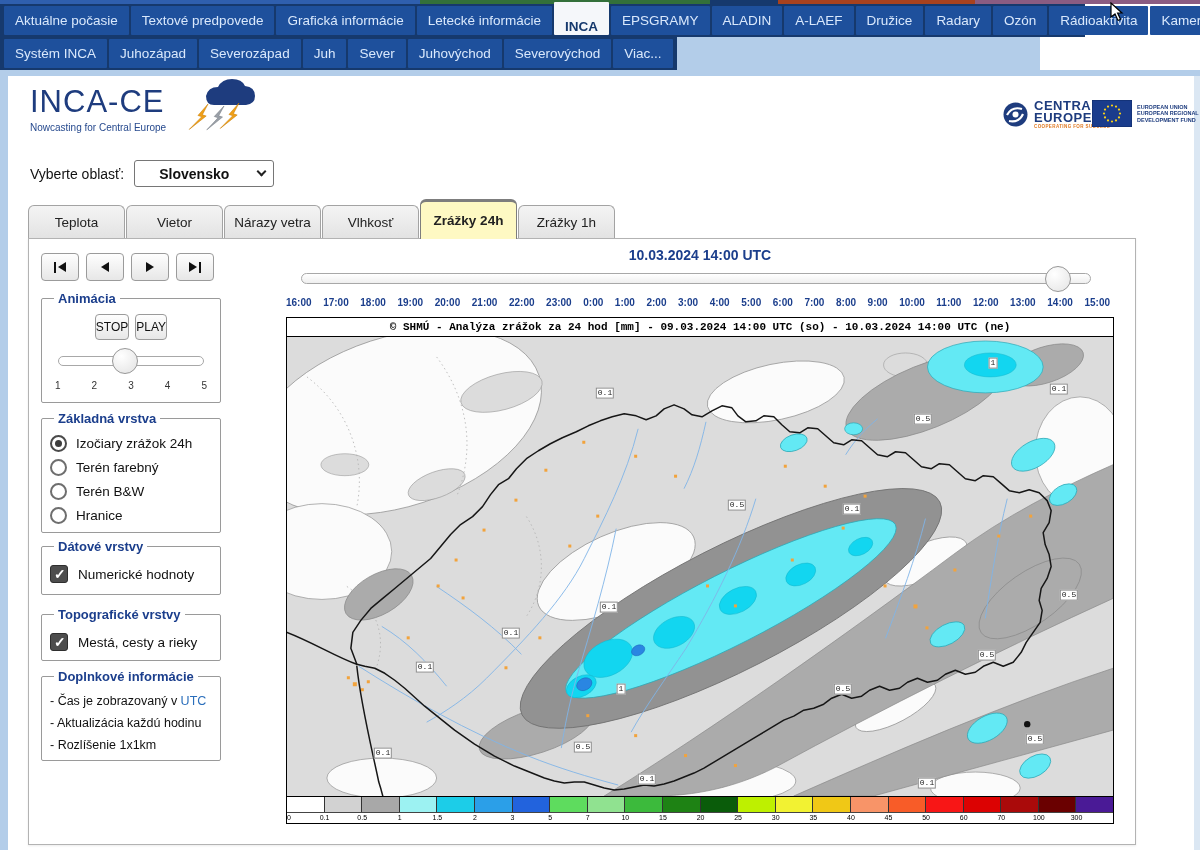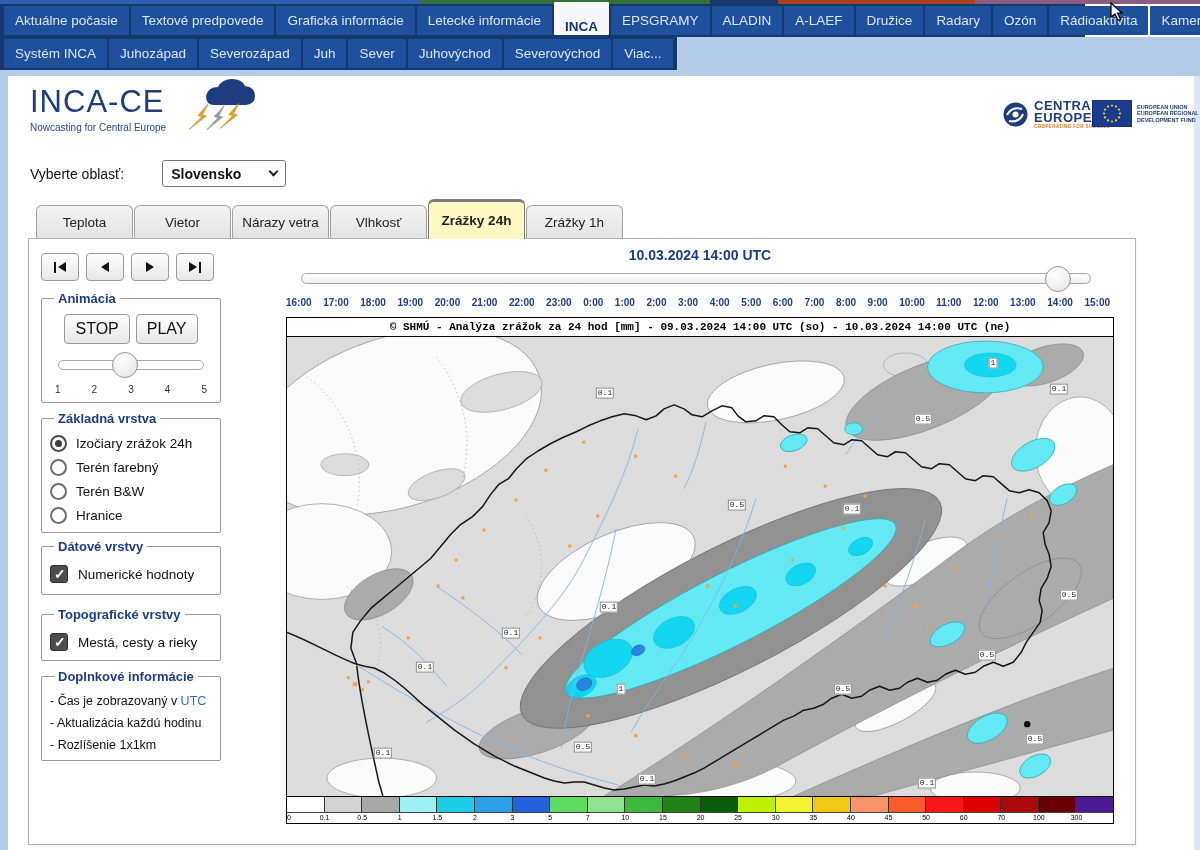--- a/index.html
+++ b/index.html
@@ -7,21 +7,21 @@
   body { position:relative; overflow:hidden; background:#fff; font-family:"Liberation Sans", sans-serif; }
 
   
   .top-strip { position:absolute; left:0; top:0; width:1200px; height:4px; display:flex; z-index:1; }
   .strip-seg { height:4px; display:block; }
 
   
   .nav1 { position:absolute; left:0; top:4px; width:1085px; height:33px; background:#16396d; display:flex; align-items:stretch; padding:0 3px; z-index:2; }
   .nav1-item { display:flex; align-items:center; padding:0 11px; margin:2px 1px; background:#1e509c; color:#d9e8fc; font-size:13.5px; text-decoration:none; cursor:pointer; border-radius:1px; white-space:nowrap; }
   .nav1-item.active { background:#f5f7fa; color:#16396d; font-weight:bold; margin-top:-2px; padding-top:16px; z-index:3; }
-  .nav2-row { position:absolute; left:0; top:37px; width:1200px; height:33px; display:flex; background:#b3cde9; z-index:2; }
+  .nav2-row { position:absolute; left:0; top:37px; width:1040px; height:33px; display:flex; background:#b3cde9; z-index:2; }
   .nav2-bar { display:flex; align-items:stretch; background:#16396d; padding:0 3px; }
   .nav2-item { display:flex; align-items:center; padding:0 11px; margin:2px 1px; background:#1e509c; color:#d9e8fc; font-size:13.5px; text-decoration:none; cursor:pointer; border-radius:1px; white-space:nowrap; }
   .under-strip { position:absolute; left:0; top:70px; width:1200px; height:6px; background:#b3cde9; }
   .left-strip { position:absolute; left:0; top:76px; width:8px; height:774px; background:#b3cde9; }
   .right-strip { position:absolute; right:0; top:76px; width:6px; height:774px; background:#dbe7f3; }
 
   
   .logo { position:absolute; left:30px; top:84px; width:260px; }
   .logo-title { font-size:31px; color:#1e3c7e; letter-spacing:1px; }
   .logo-sub { font-size:10px; color:#274a8e; margin-top:2px; }
@@ -29,25 +29,25 @@
   .partner-ce { position:absolute; left:1002px; top:100px; display:flex; gap:5px; align-items:center; }
   .ce-text { color:#1e3c7e; line-height:.92; }
   .ce-text .big { font-size:13px; font-weight:bold; letter-spacing:.5px; }
   .ce-text .tag { font-size:4.5px; font-weight:bold; color:#e07820; letter-spacing:.4px; margin-top:1px; }
   .partner-eu { position:absolute; left:1092px; top:100px; display:flex; gap:5px; align-items:center; }
   .eu-text { color:#1e3c7e; line-height:1.15; font-size:5.5px; font-weight:bold; }
 
   
   .region-row { position:absolute; left:30px; top:160px; display:flex; align-items:center; gap:10px; font-size:14px; color:#111; }
   .select-wrap { position:relative; }
-  select.region { appearance:none; -webkit-appearance:none; width:124px; height:27px; border:1px solid #767676; border-radius:3px; background:#fff; font-family:"Liberation Sans",sans-serif; font-size:14px; font-weight:bold; color:#111; padding:0 24px 0 8px;margin-left:28px; }
+  select.region { appearance:none; -webkit-appearance:none; width:140px; height:27px; border:1px solid #767676; border-radius:3px; background:#fff; font-family:"Liberation Sans",sans-serif; font-size:14px; font-weight:bold; color:#111; padding:0 24px 0 24px; }
   .chev { position:absolute; right:9px; top:8px; width:7px; height:7px; border-right:2px solid #222; border-bottom:2px solid #222; transform:rotate(45deg); pointer-events:none; }
 
   
-  .tabs { position:absolute; left:28px; top:200px; height:38px; display:flex; align-items:flex-end; z-index:4;margin-left:8px; }
+  .tabs { position:absolute; left:28px; top:200px; height:38px; display:flex; align-items:flex-end; z-index:4; }
   .tab { width:97px; height:33px; display:flex; align-items:center; justify-content:center; background:linear-gradient(#f4f4f4,#e3e3e3); border:1px solid #a3a3a3; border-bottom:none; border-radius:6px 6px 0 0; margin-right:1px; font-size:13.5px; color:#222; cursor:pointer; }
   .tab.active { height:40px; background:#fef9c3; font-weight:bold; border-top:3px solid #4b4b4b; border-color:#7d7d7d; margin-bottom:-1px; }
 
   
   .panel { position:absolute; left:28px; top:238px; width:1108px; height:607px; border:1px solid #b3b3b3; background:#fff; box-shadow:0 1px 2px rgba(0,0,0,.08); }
 
   
   .navbtns { position:absolute; left:12px; top:14px; display:flex; gap:7px; }
   .btn { background:linear-gradient(#fefefe,#e7e7e7); border:1px solid #9b9b9b; border-radius:4px; color:#111; cursor:pointer; display:flex; align-items:center; justify-content:center; }
   .nav-btn { width:38px; height:28px; gap:2px; }
@@ -55,21 +55,21 @@
   .tri-r { width:0; height:0; border-left:8px solid #111; border-top:5.5px solid transparent; border-bottom:5.5px solid transparent; }
   .vbar { width:2.5px; height:11px; background:#111; }
   fieldset { position:absolute; left:12px; width:180px; border:1px solid #9a9a9a; border-radius:2px; padding:2px 8px 6px; background:#fff; }
   legend { color:#1b3e8c; font-weight:bold; font-size:13px; padding:0 4px; margin-left:4px; }
   .fs-anim { top:52px;  height:112px; }
   .fs-base { top:172px; height:122px; }
   .fs-data { top:300px; height:56px; }
   .fs-topo { top:368px; height:54px; }
   .fs-info { top:430px; height:92px; }
   .anim-btns { display:flex; justify-content:center; gap:6px; margin-top:6px; }
-  .anim-btn { padding:5px 10px; font-size:16px; font-family:"Liberation Sans",sans-serif; }
+  .anim-btn { padding:5px 0; font-size:12px; font-family:"Liberation Sans",sans-serif; }
   .a-slider { position:relative; margin:16px auto 0; width:146px; height:10px; background:#fff; border:1px solid #a8a8a8; border-radius:5px; }
   .a-handle { position:absolute; left:calc(46% - 13px); top:-9px; width:26px; height:26px; border-radius:50%; background:radial-gradient(circle at 35% 30%, #ffffff, #e2e2e2); border:1px solid #979797; cursor:pointer; }
   .a-ticks { display:flex; justify-content:space-between; width:152px; margin:14px auto 0; font-size:10px; color:#333; }
   .radio-row { display:flex; align-items:center; gap:9px; margin:7px 0; font-size:13.5px; color:#111; cursor:pointer; }
   .radio { width:17px; height:17px; border-radius:50%; border:2px solid #6e6e6e; background:#fff; flex:0 0 auto; position:relative; }
   .radio-row.selected .radio { border-color:#4a4a4a; }
   .radio-row.selected .radio::after { content:""; position:absolute; left:3px; top:3px; width:7px; height:7px; border-radius:50%; background:#3d3d3d; }
   .check-row { display:flex; align-items:center; gap:10px; margin:9px 0 4px; font-size:13.5px; color:#111; cursor:pointer; }
   .checkbox { width:18px; height:18px; border-radius:3px; background:#fff; border:1px solid #777; flex:0 0 auto; position:relative; }
   .check-row.checked .checkbox { background:#4d4d4d; border-color:#2e2e2e; }

